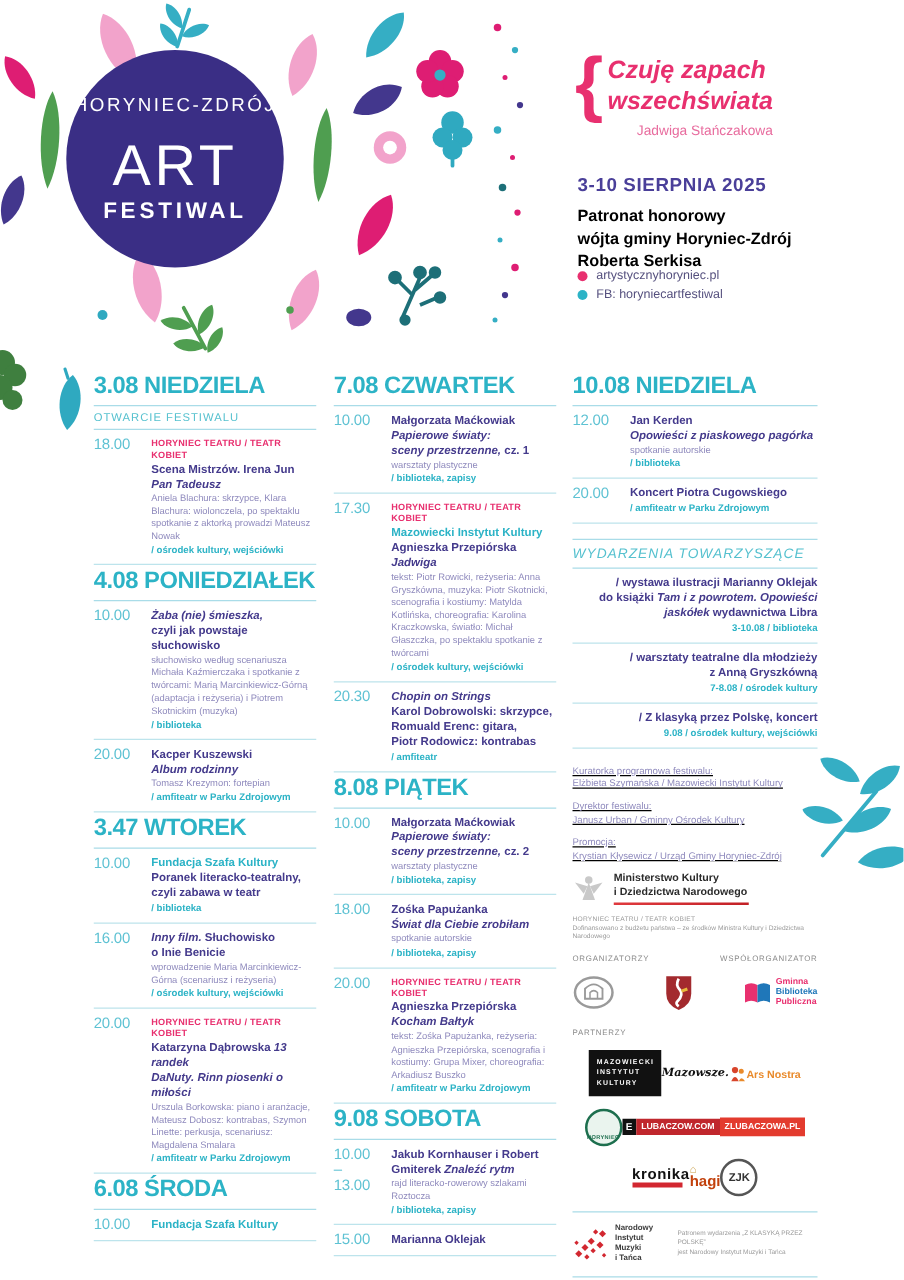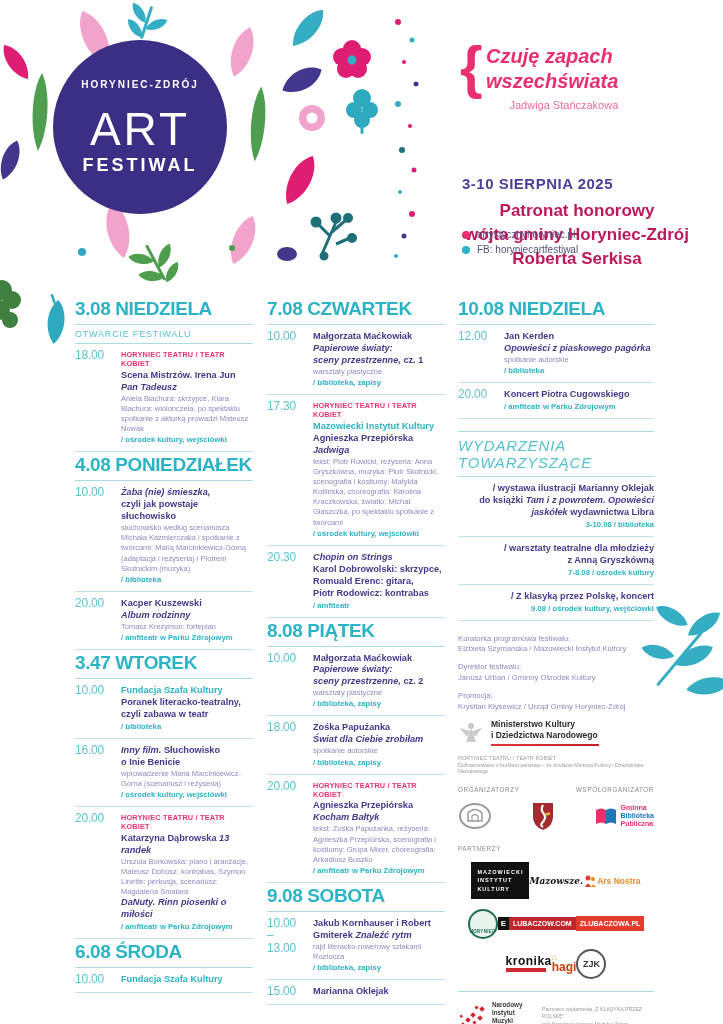--- a/index.html
+++ b/index.html
@@ -4,33 +4,33 @@
 <style>
   html,body{margin:0;padding:0;background:#fff;}
   .page{position:relative;width:723px;height:1024px;background:#fff;overflow:hidden;
         font-family:"Liberation Sans",sans-serif;-webkit-font-smoothing:antialiased;}
   svg{display:block}
   .floral{position:absolute;left:0;top:0;pointer-events:none;}
   .right-leaf{position:absolute;left:642px;top:594px;pointer-events:none;}
   
   .logo-circle{position:absolute;left:53px;top:40px;width:174px;height:174px;border-radius:50%;
     background:#3A2E85;color:#fff;display:flex;flex-direction:column;align-items:center;justify-content:center;z-index:2;}
-  .logo-loc{font-size:10px;font-weight:700;letter-spacing:2px;margin-bottom:16px;}
+  .logo-loc{font-size:15px;font-weight:400;letter-spacing:2px;margin-bottom:16px;}
   .logo-art{font-size:46px;font-weight:400;letter-spacing:3px;line-height:1.0;}
   .logo-fest{font-size:18px;font-weight:600;letter-spacing:3px;margin-top:3px;}
   
   .quote-wrap{position:absolute;left:460px;top:38px;width:248px;display:flex;}
   .brace{color:#E8306F;font-size:58px;font-weight:600;line-height:1.0;width:26px;flex:none;}
   .quote-text{padding-top:6px;}
   .quote-line{color:#E8306F;font-size:20px;font-weight:700;font-style:italic;line-height:1.25;}
   .quote-author{color:#E86C9E;font-size:11px;text-align:right;margin-top:5px;}
   .dates-block{position:absolute;left:462px;top:140px;width:230px;}
-  .dates{color:#4A3F99;font-size:15px;font-weight:600;letter-spacing:0.5px;margin-bottom:7px;margin-top:35px;}
-  .patron{color:#be185d;font-size:17px;font-weight:700;line-height:1.4;text-align:center;}
-  .links{position:absolute;left:462px;top:229px;}
+  .dates{color:#4A3F99;font-size:15px;font-weight:600;letter-spacing:0.5px;margin-bottom:7px;}
+  .patron{color:#000000;font-size:13px;font-weight:700;line-height:1.4;}
+  .links{position:absolute;left:462px;top:215px;}
   .link-row{display:flex;align-items:center;margin-bottom:4px;}
   .dot{width:8px;height:8px;border-radius:50%;margin-right:7px;flex:none;}
   .dot.pink{background:#E8306F}.dot.teal{background:#2CB3C6}
   .link-label{color:#55507E;font-size:10px;}
   
   .col{position:absolute;top:298px;}
   #col1{left:75px;width:178px;} #col2{left:267px;width:178px;} #col3{left:458px;width:196px;}
   .dayblock{margin-top:2px;} .dayblock.first{margin-top:0;}
   .day-h{color:#2CB3C6;font-size:19px;font-weight:800;letter-spacing:-0.4px;
     padding-bottom:4px;border-bottom:1px solid #A9DCE8;}
@@ -41,26 +41,26 @@
   .ebody{flex:1;min-width:0;padding-top:1px;}
   .ln{line-height:1.3;}
   .tag{color:#E8306F;font-weight:700;font-size:7.3px;letter-spacing:0.2px;margin-bottom:1px;}
   .org{color:#2CB3C6;font-weight:700;font-size:9.2px;}
   .title{color:#443A8C;font-weight:700;font-size:9.2px;line-height:1.3;}
   .detail{color:#8F8ABD;font-size:7.5px;line-height:1.35;}
   .venue{color:#2CB3C6;font-weight:700;font-size:7.7px;margin-top:1px;}
   .it{font-style:italic;}
   
   .aside{margin-top:12px;}
-  .aside-h{font-style:italic;color:#56C1CF;font-size:15px;letter-spacing:0.8px;
+  .aside-h{font-style:italic;color:#56C1CF;font-size:11px;letter-spacing:0.8px;
     padding:5px 0;border-top:1px solid #A9DCE8;border-bottom:1px solid #A9DCE8;}
   .aside-item{padding:6px 0;border-bottom:1px solid #BDE4EC;text-align:right;}
   
   .credits{margin-top:13px;}
-  .credit{margin-bottom:7px;}
+  .credit{margin-bottom:7px;text-decoration:underline;}
   .cr-label,.cr-value{color:#8F8ABD;font-size:7.7px;line-height:1.4;}
   
   .ministry{display:flex;align-items:flex-end;margin-top:0;}
   .min-text{margin-left:7px;}
   .min-name{color:#2b2b2b;font-size:8.5px;font-weight:700;line-height:1.25;}
   .min-bar{height:2.5px;background:linear-gradient(90deg,#E03A3E,#C22026);margin-top:3px;width:108px;}
   .grant{margin-top:9px;}
   .grant-1{color:#9a9a9a;font-size:5.3px;letter-spacing:0.2px;}
   .grant-2{color:#9a9a9a;font-size:5.3px;margin-top:1px;}
   .caption-row{display:flex;justify-content:space-between;margin-top:12px;}
@@ -279,22 +279,22 @@
           <div class="ln title">o Inie Benicie</div>
           <div class="ln detail">wprowadzenie Maria Marcinkiewicz-Górna (scenariusz i reżyseria)</div>
           <div class="ln venue">/ ośrodek kultury, wejściówki</div>
         </div>
       </div>
       <div class="event">
         <div class="time">20.00</div>
         <div class="ebody">
           <div class="ln tag">HORYNIEC TEATRU / TEATR KOBIET</div>
           <div class="ln title"><span>Katarzyna Dąbrowska </span><span class="it">13 randek</span></div>
+          <div class="ln title it">DaNuty. Rinn piosenki o miłości</div>
           <div class="ln detail">Urszula Borkowska: piano i aranżacje, Mateusz Dobosz: kontrabas, Szymon Linette: perkusja, scenariusz: Magdalena Smalara</div>
-          <div class="ln title it">DaNuty. Rinn piosenki o miłości</div>
           <div class="ln venue">/ amfiteatr w Parku Zdrojowym</div>
         </div>
       </div>
     </div>
 
     <div class="dayblock">
       <div class="day-h">6.08 ŚRODA</div>
       <div class="event">
         <div class="time">10.00</div>
         <div class="ebody">

